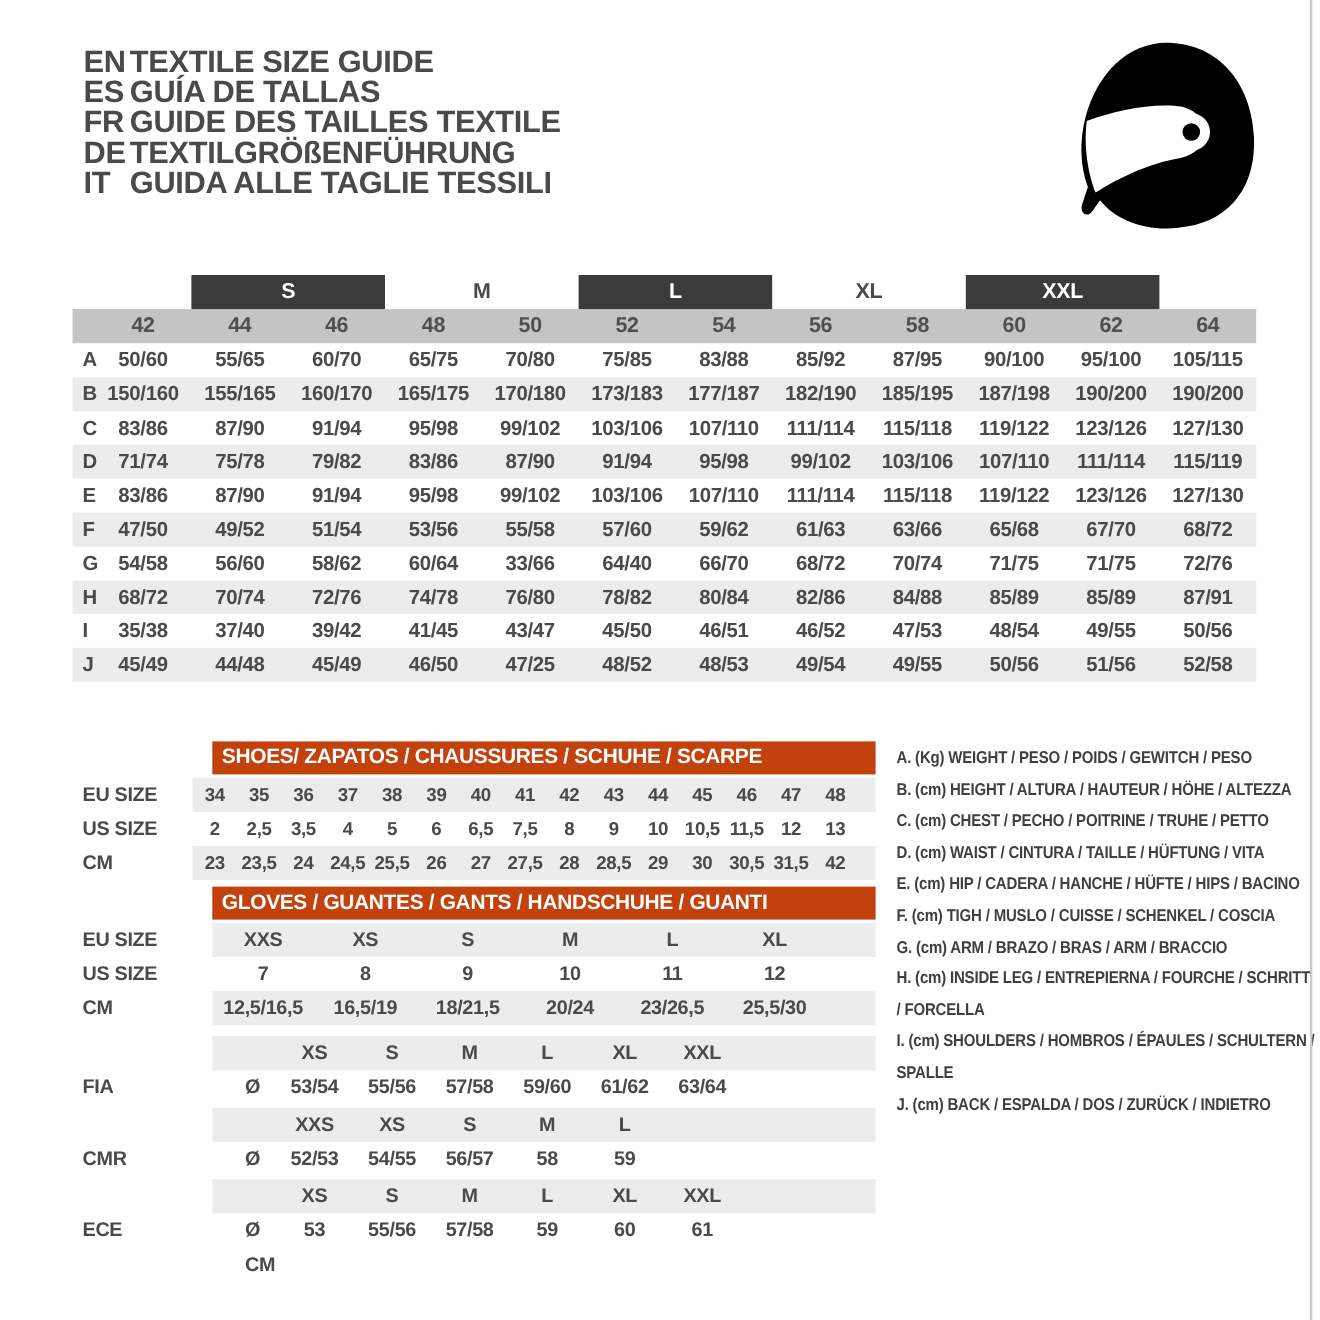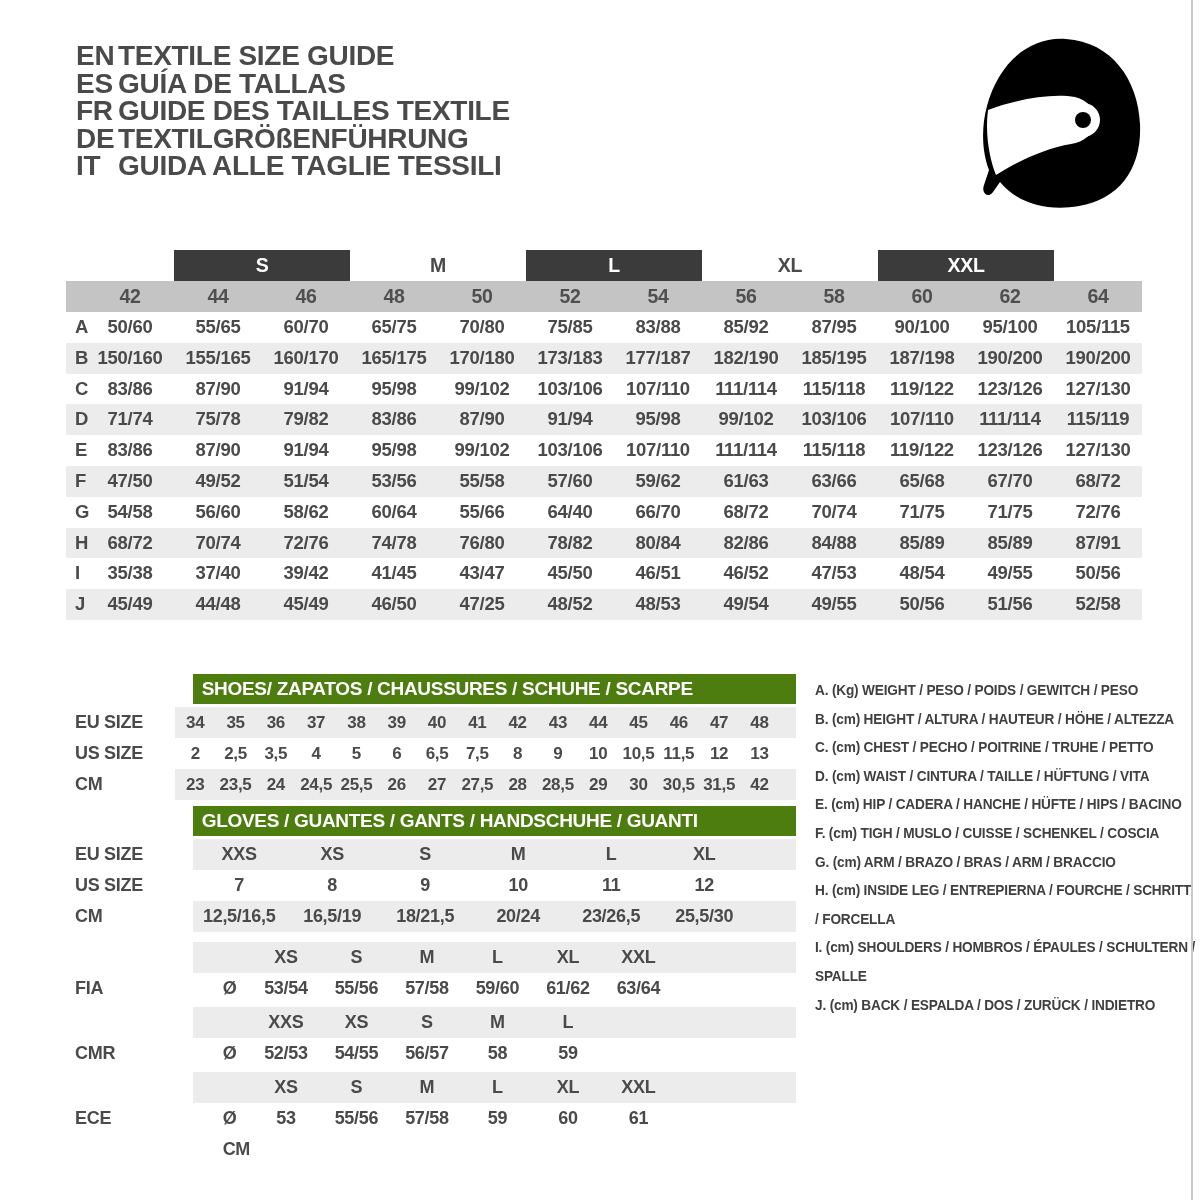--- a/index.html
+++ b/index.html
@@ -30,21 +30,21 @@
   .bcell { line-height:31px; text-align:center; font-size:19.5px; color:#4f4f4f; }
   .mrow { height:30.8px; }
   .rows > .mrow:nth-child(even) { background:#ececec; }
   .mlabel { line-height:30.8px; padding-left:9px; font-size:18.5px; }
   .mcell  { line-height:30.8px; text-align:center; font-size:18.5px; }
 
   
   .section { position:absolute; left:66px; width:730px; }
   .sec-row { display:flex; height:31px; line-height:31px; }
   .sec-label { width:118px; padding-left:9px; font-size:18px; }
-  .head-bar { background:#4d7c0f; color:#ffffff; width:596px; padding-left:9px;
+  .head-bar { background:#c2410c; color:#ffffff; width:596px; padding-left:9px;
               height:30px; line-height:30px; font-size:19px; white-space:nowrap; }
   .sec-head { height:33px; }
   .gridded { display:grid; }
   .section.striped > .sec-row:nth-child(even) .gridded { background:#ececec; }
   .cell { text-align:center; line-height:31px; }
   .shoes-grid  { grid-template-columns:repeat(15,40.3px); width:732px; font-size:17px; }
   .gloves-grid { grid-template-columns:repeat(6,93px); width:605px; font-size:18px; }
   .helmet-grid { grid-template-columns:58px repeat(6,70.5px); width:605px; font-size:18px; }
   .helmet-grid .cell { text-align:center; }
   .helmet-grid .unit-cell { text-align:left; padding-left:4px;margin-left:26px; }
@@ -209,21 +209,21 @@
         <div class="mcell">65/68</div>
         <div class="mcell">67/70</div>
         <div class="mcell">68/72</div>
     </div>
       <div class="mgrid mrow">
       <div class="mlabel">G</div>
       <div class="mcell">54/58</div>
         <div class="mcell">56/60</div>
         <div class="mcell">58/62</div>
         <div class="mcell">60/64</div>
-        <div class="mcell">55/66</div>
+        <div class="mcell">33/66</div>
         <div class="mcell">64/40</div>
         <div class="mcell">66/70</div>
         <div class="mcell">68/72</div>
         <div class="mcell">70/74</div>
         <div class="mcell">71/75</div>
         <div class="mcell">71/75</div>
         <div class="mcell">72/76</div>
     </div>
       <div class="mgrid mrow">
       <div class="mlabel">H</div>

